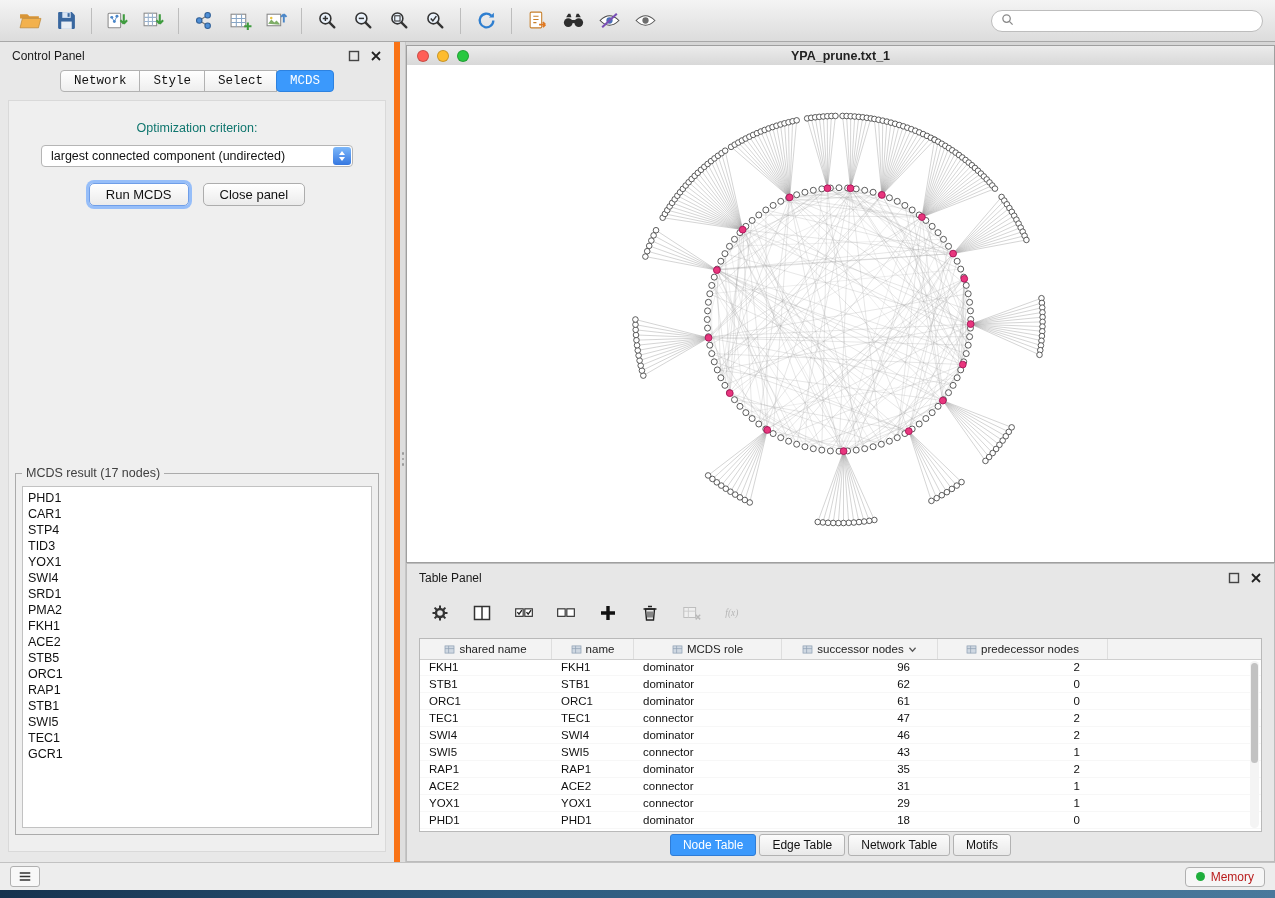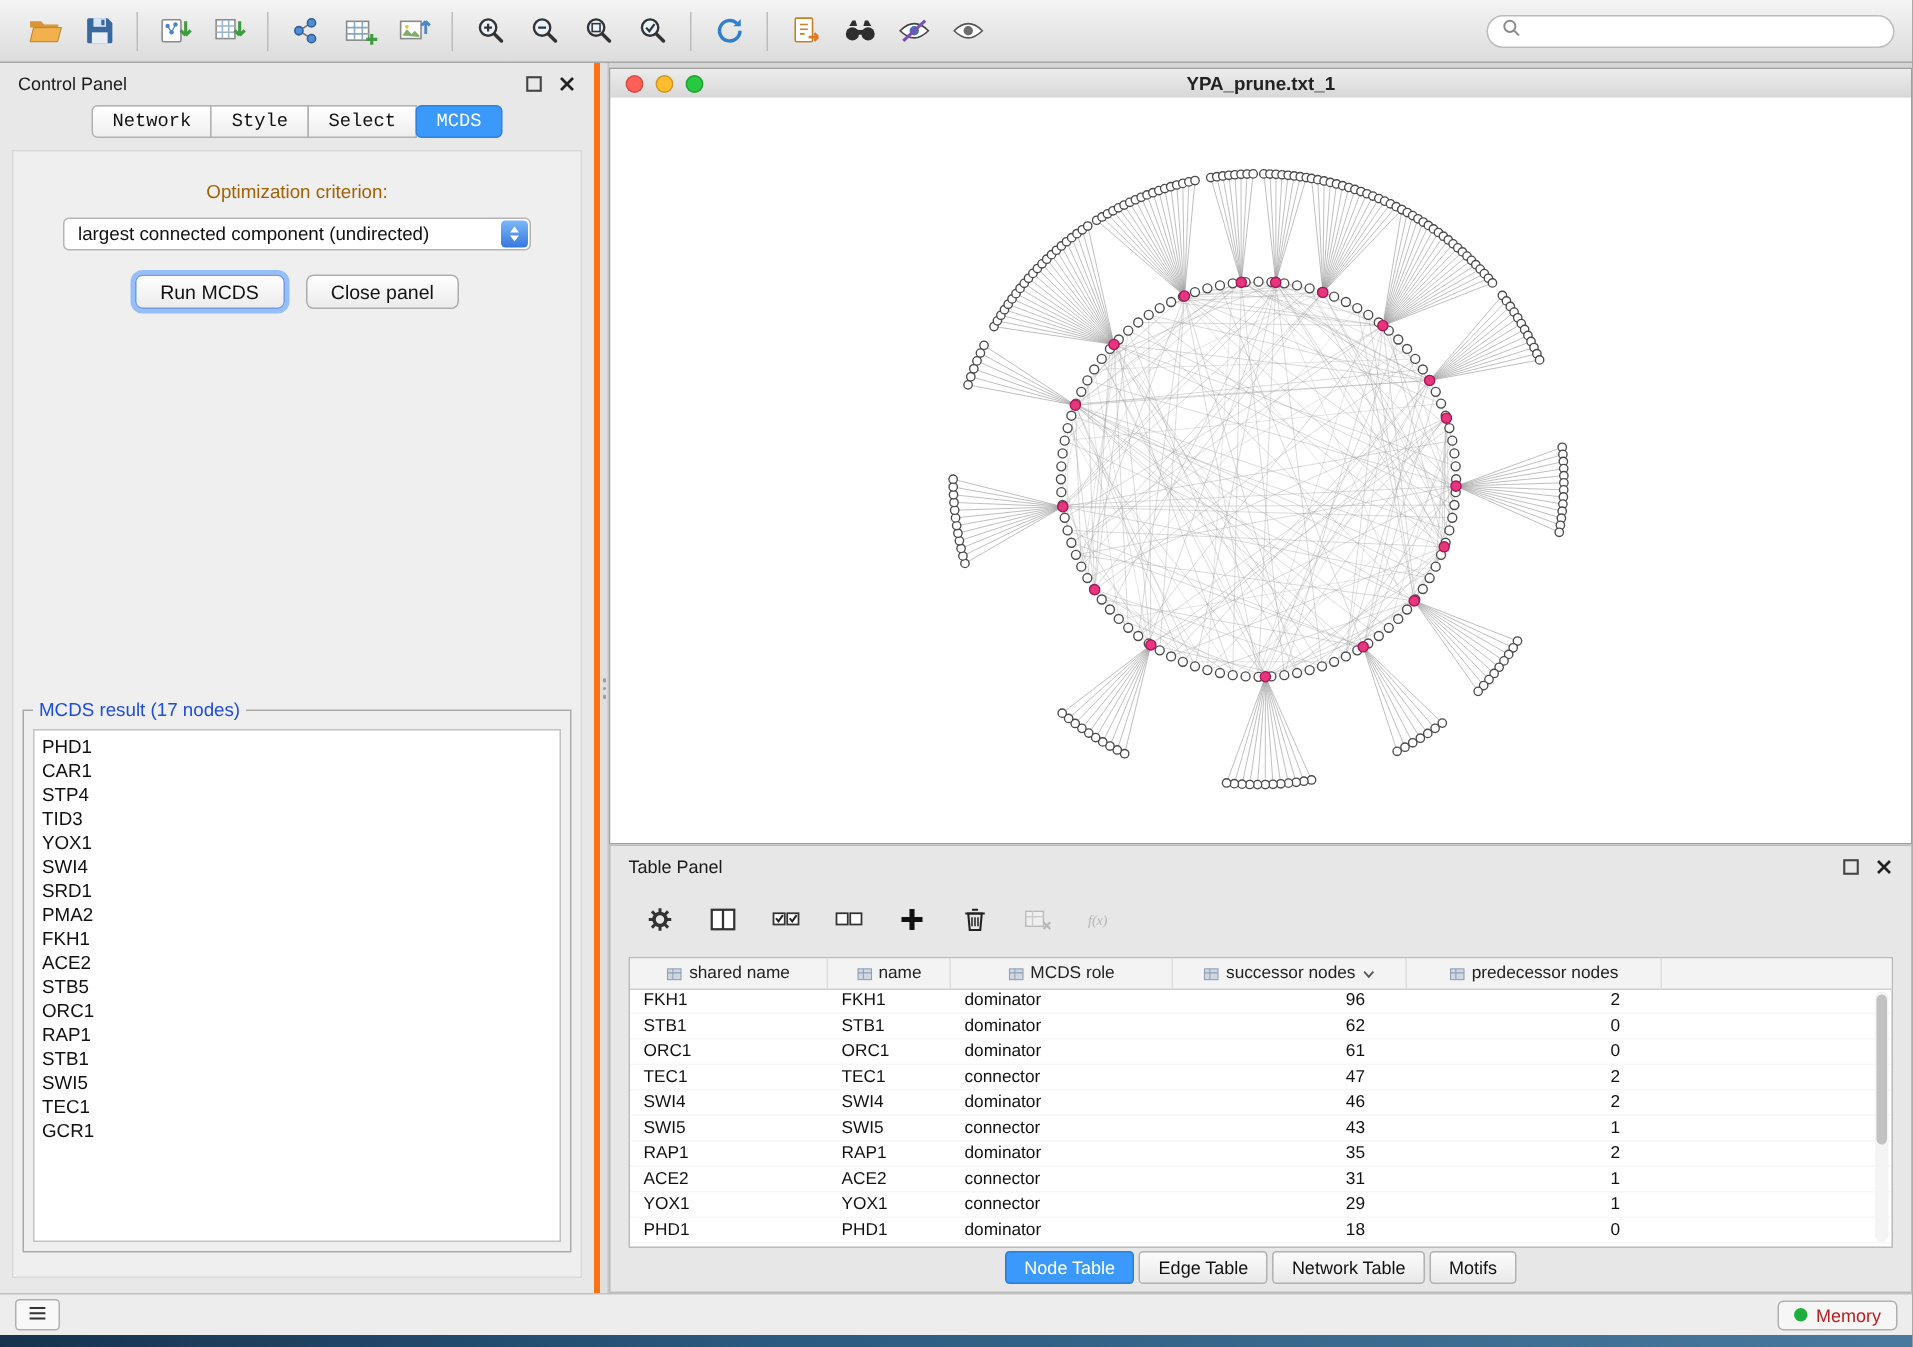--- a/index.html
+++ b/index.html
@@ -14,46 +14,46 @@
   .tb-btn{width:36px;height:30px;display:flex;align-items:center;justify-content:center;cursor:default;}
   .tb-btn svg{width:23px;height:21px;}
   .tb-sep{width:1px;height:26px;background:#bdbdbd;margin:0 7px;}
   .search{margin-left:auto;width:272px;height:22px;border:1px solid #bdbdbd;border-radius:12px;background:#fff;
     display:flex;align-items:center;gap:5px;padding:0 9px;box-sizing:border-box;}
   .search svg{width:13px;height:13px;flex:0 0 auto;}
   .search input{flex:1;border:none;outline:none;font-size:12px;background:transparent;font-family:"Liberation Sans",sans-serif;}
 
   
   #control-panel{position:absolute;left:0;top:42px;width:400px;height:820px;background:#e8e8e8;
-    border-right:4px solid #f97316;box-sizing:border-box;}
+    border-right:6px solid #f97316;box-sizing:border-box;}
   .panel-header{height:28px;display:flex;align-items:center;padding:0 12px;font-size:12px;color:#1a1a1a;}
   .hdr-icons{margin-left:auto;display:flex;gap:10px;align-items:center;}
   .hdr-ic{width:12px;height:12px;display:flex;}
   .hdr-ic svg{width:12px;height:12px;}
   #cp-tabs{display:flex;justify-content:center;font-family:Liberation Mono, monospace;}
   .cp-tab{font-size:12.5px;padding:3px 13px;border:1px solid #b2b2b2;margin-left:-1px;
     background:linear-gradient(#ffffff,#eeeeee);color:#111;cursor:default;}
   .cp-tab:first-child{border-radius:4px 0 0 4px;margin-left:0;}
   .cp-tab:last-child{border-radius:0 4px 4px 0;}
   .cp-tab.active{background:#3b99fc;border-color:#2d82e0;color:#fff;border-radius:4px;}
   .cp-body{position:absolute;left:8px;right:8px;top:58px;bottom:10px;background:#efefef;border:1px solid #d9d9d9;}
-  .opt-label{margin-top:20px;text-align:center;font-size:12.5px;color:#a16207;}
+  .opt-label{margin-top:20px;text-align:center;font-size:12.5px;color:#0f766e;}
   .dropdown{position:relative;width:312px;height:22px;margin:10px auto 0;background:#fff;
     border:1px solid #b5b5b5;border-radius:4px;box-sizing:border-box;}
   .dd-text{font-size:12.5px;line-height:20px;padding-left:9px;color:#111;white-space:nowrap;overflow:hidden;}
   .dd-stepper{position:absolute;right:1px;top:1px;bottom:1px;width:18px;border-radius:3px;
     background:linear-gradient(#7db8fa,#3577e0);display:flex;flex-direction:column;align-items:center;justify-content:center;gap:2px;}
   .arr-up{width:0;height:0;border-left:3.5px solid transparent;border-right:3.5px solid transparent;border-bottom:4px solid #fff;}
   .arr-down{width:0;height:0;border-left:3.5px solid transparent;border-right:3.5px solid transparent;border-top:4px solid #fff;}
   .cp-buttons{display:flex;justify-content:center;gap:14px;margin-top:16px;}
   .mac-btn{font-family:"Liberation Sans",sans-serif;font-size:13px;padding:3px 16px;border:1px solid #adadad;
     border-radius:5px;background:linear-gradient(#ffffff,#ebebeb);color:#111;cursor:default;}
   .focus-ring{box-shadow:0 0 0 3px rgba(90,156,255,.6);border-color:#6f9ee8;}
   .result-box{position:absolute;left:6px;right:6px;top:365px;bottom:16px;border:1px solid #ababab;margin:0;padding:0;}
-  .result-box legend{font-size:12.5px;padding:0 4px;margin-left:6px;color:#1d4ed8;}
+  .result-box legend{font-size:12.5px;padding:0 4px;margin-left:6px;color:#404040;}
   .result-list{position:absolute;left:6px;right:6px;top:6px;bottom:6px;background:#fff;border:1px solid #c2c2c2;
     overflow:hidden;padding-top:3px;box-sizing:border-box;}
   .result-item{font-size:12.5px;line-height:16px;padding-left:5px;color:#111;}
 
   
   #splitter{position:absolute;left:400px;top:42px;width:6px;height:820px;background:#dedede;
     border-right:1px solid #c6c6c6;box-sizing:border-box;}
   #splitter .dots{position:absolute;left:1.5px;top:410px;display:flex;flex-direction:column;gap:3px;}
   #splitter .dots i{width:2.5px;height:2.5px;border-radius:50%;background:#9a9a9a;}
 

